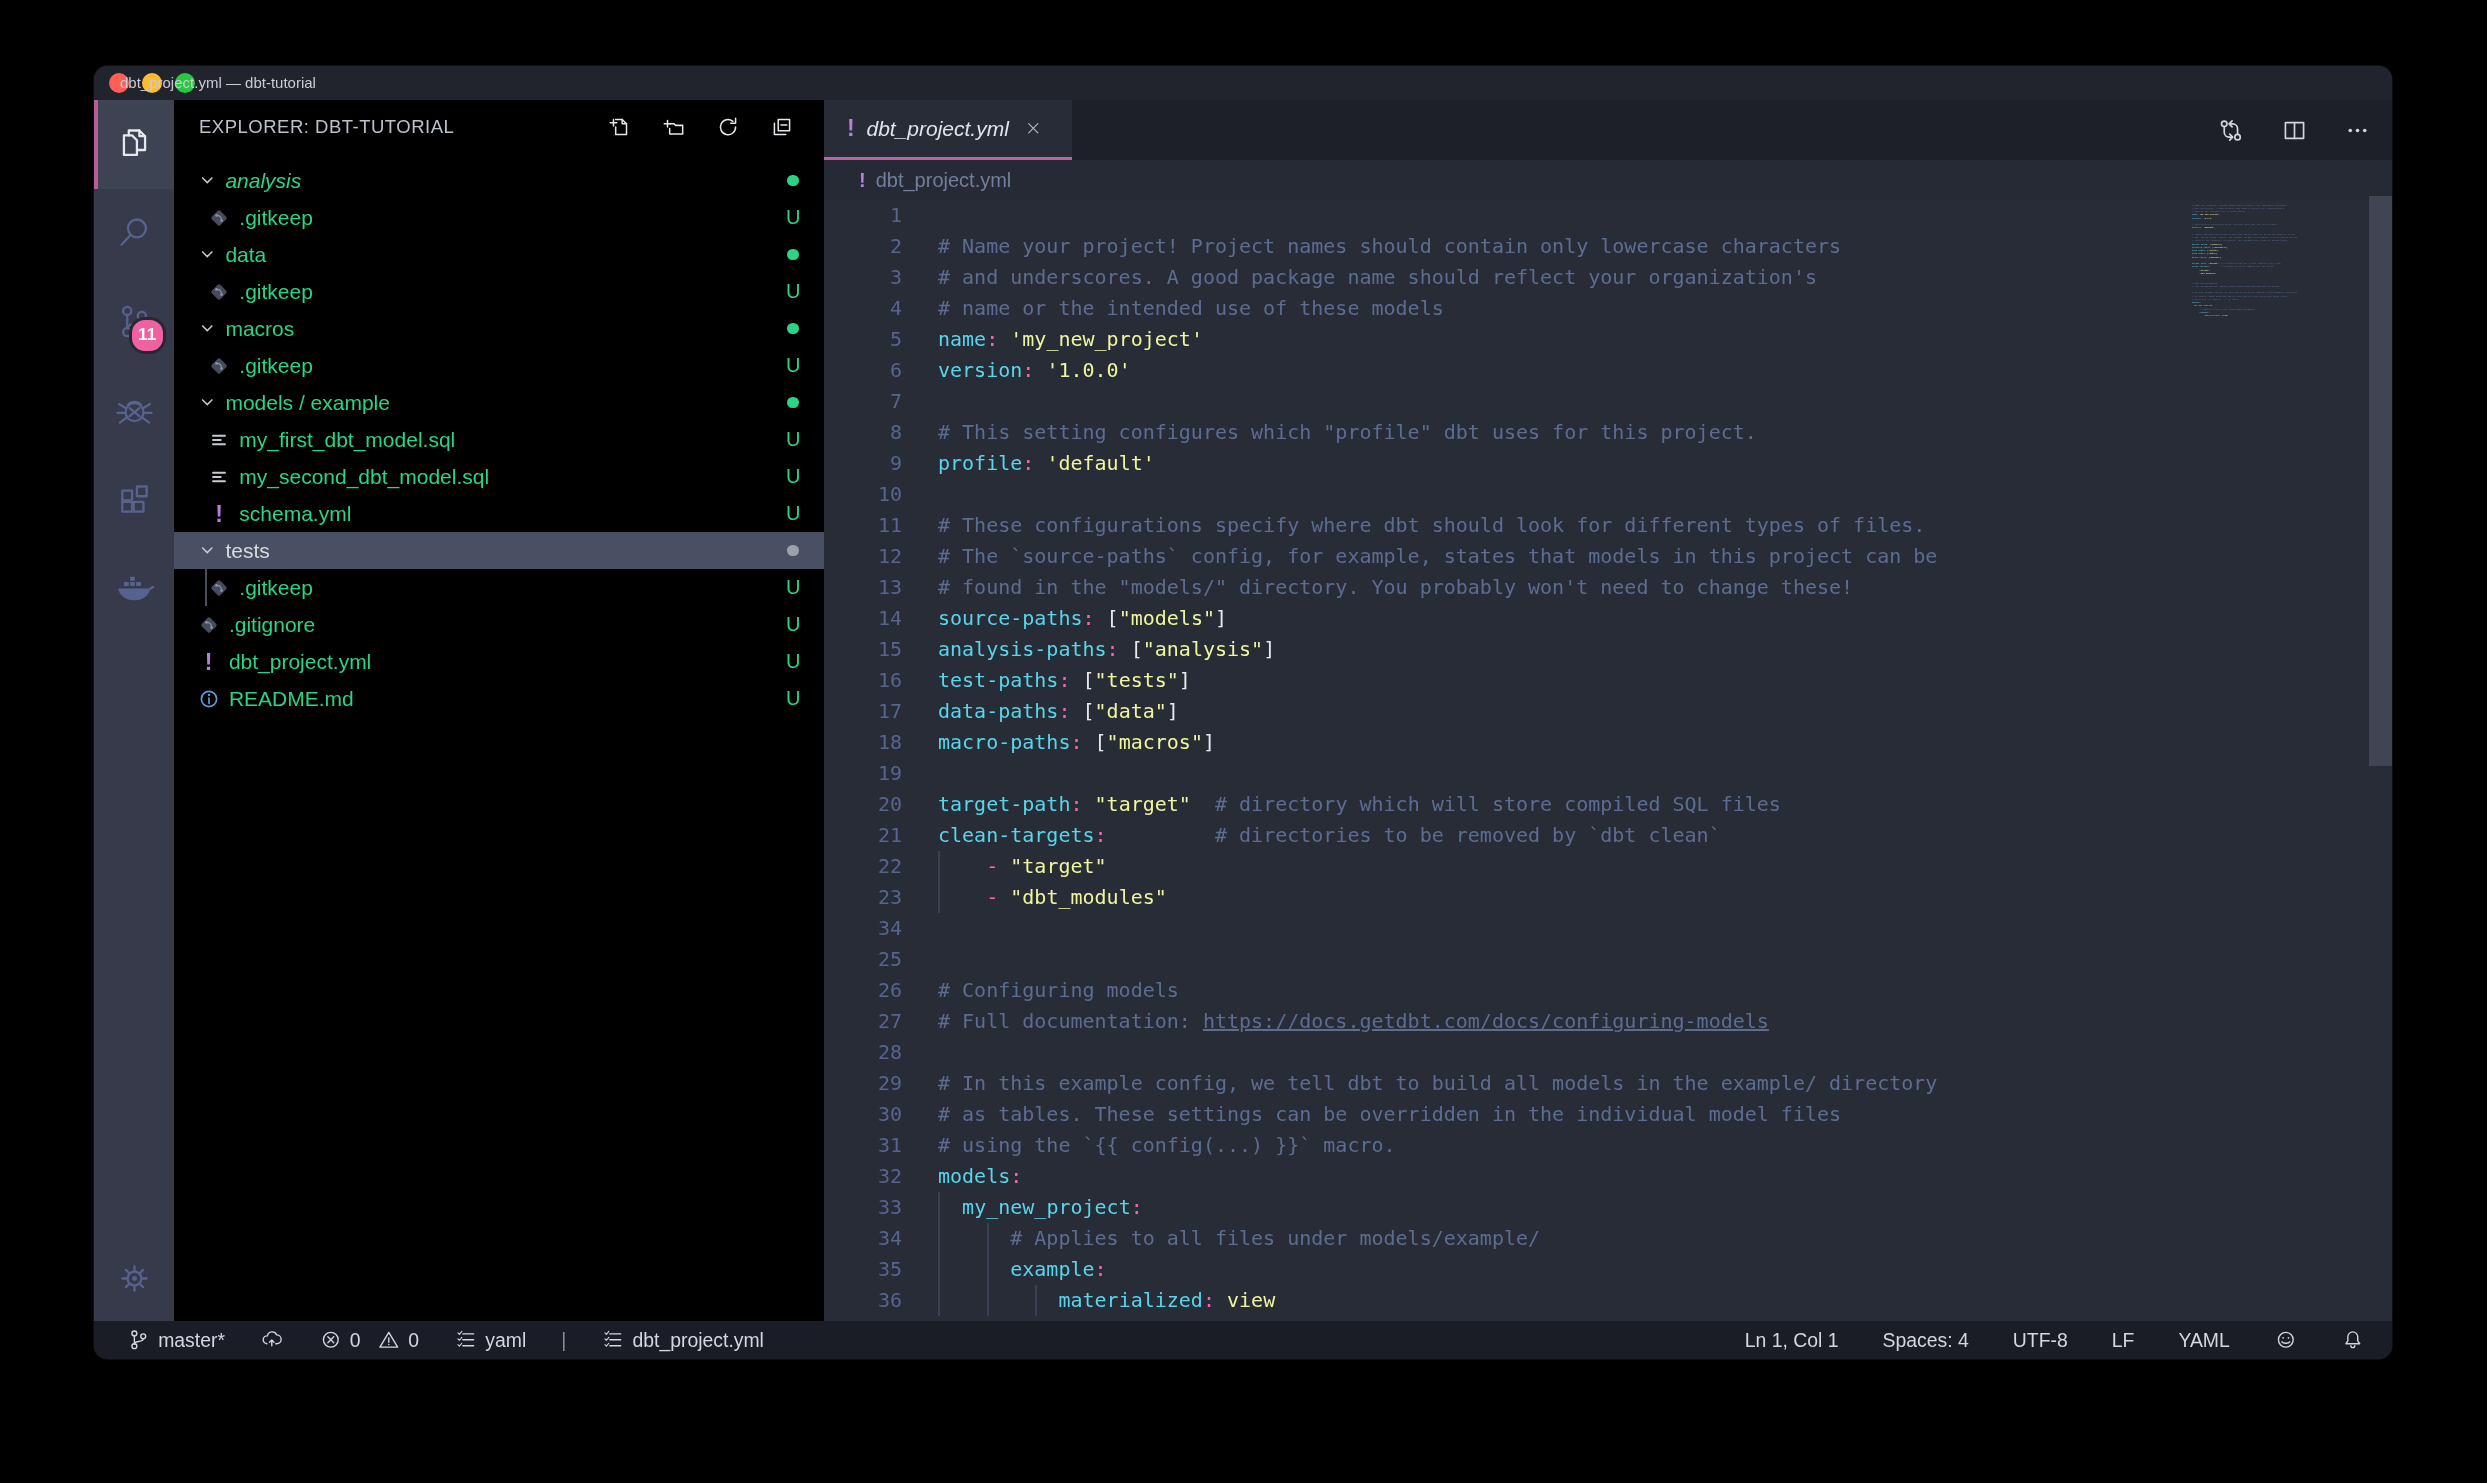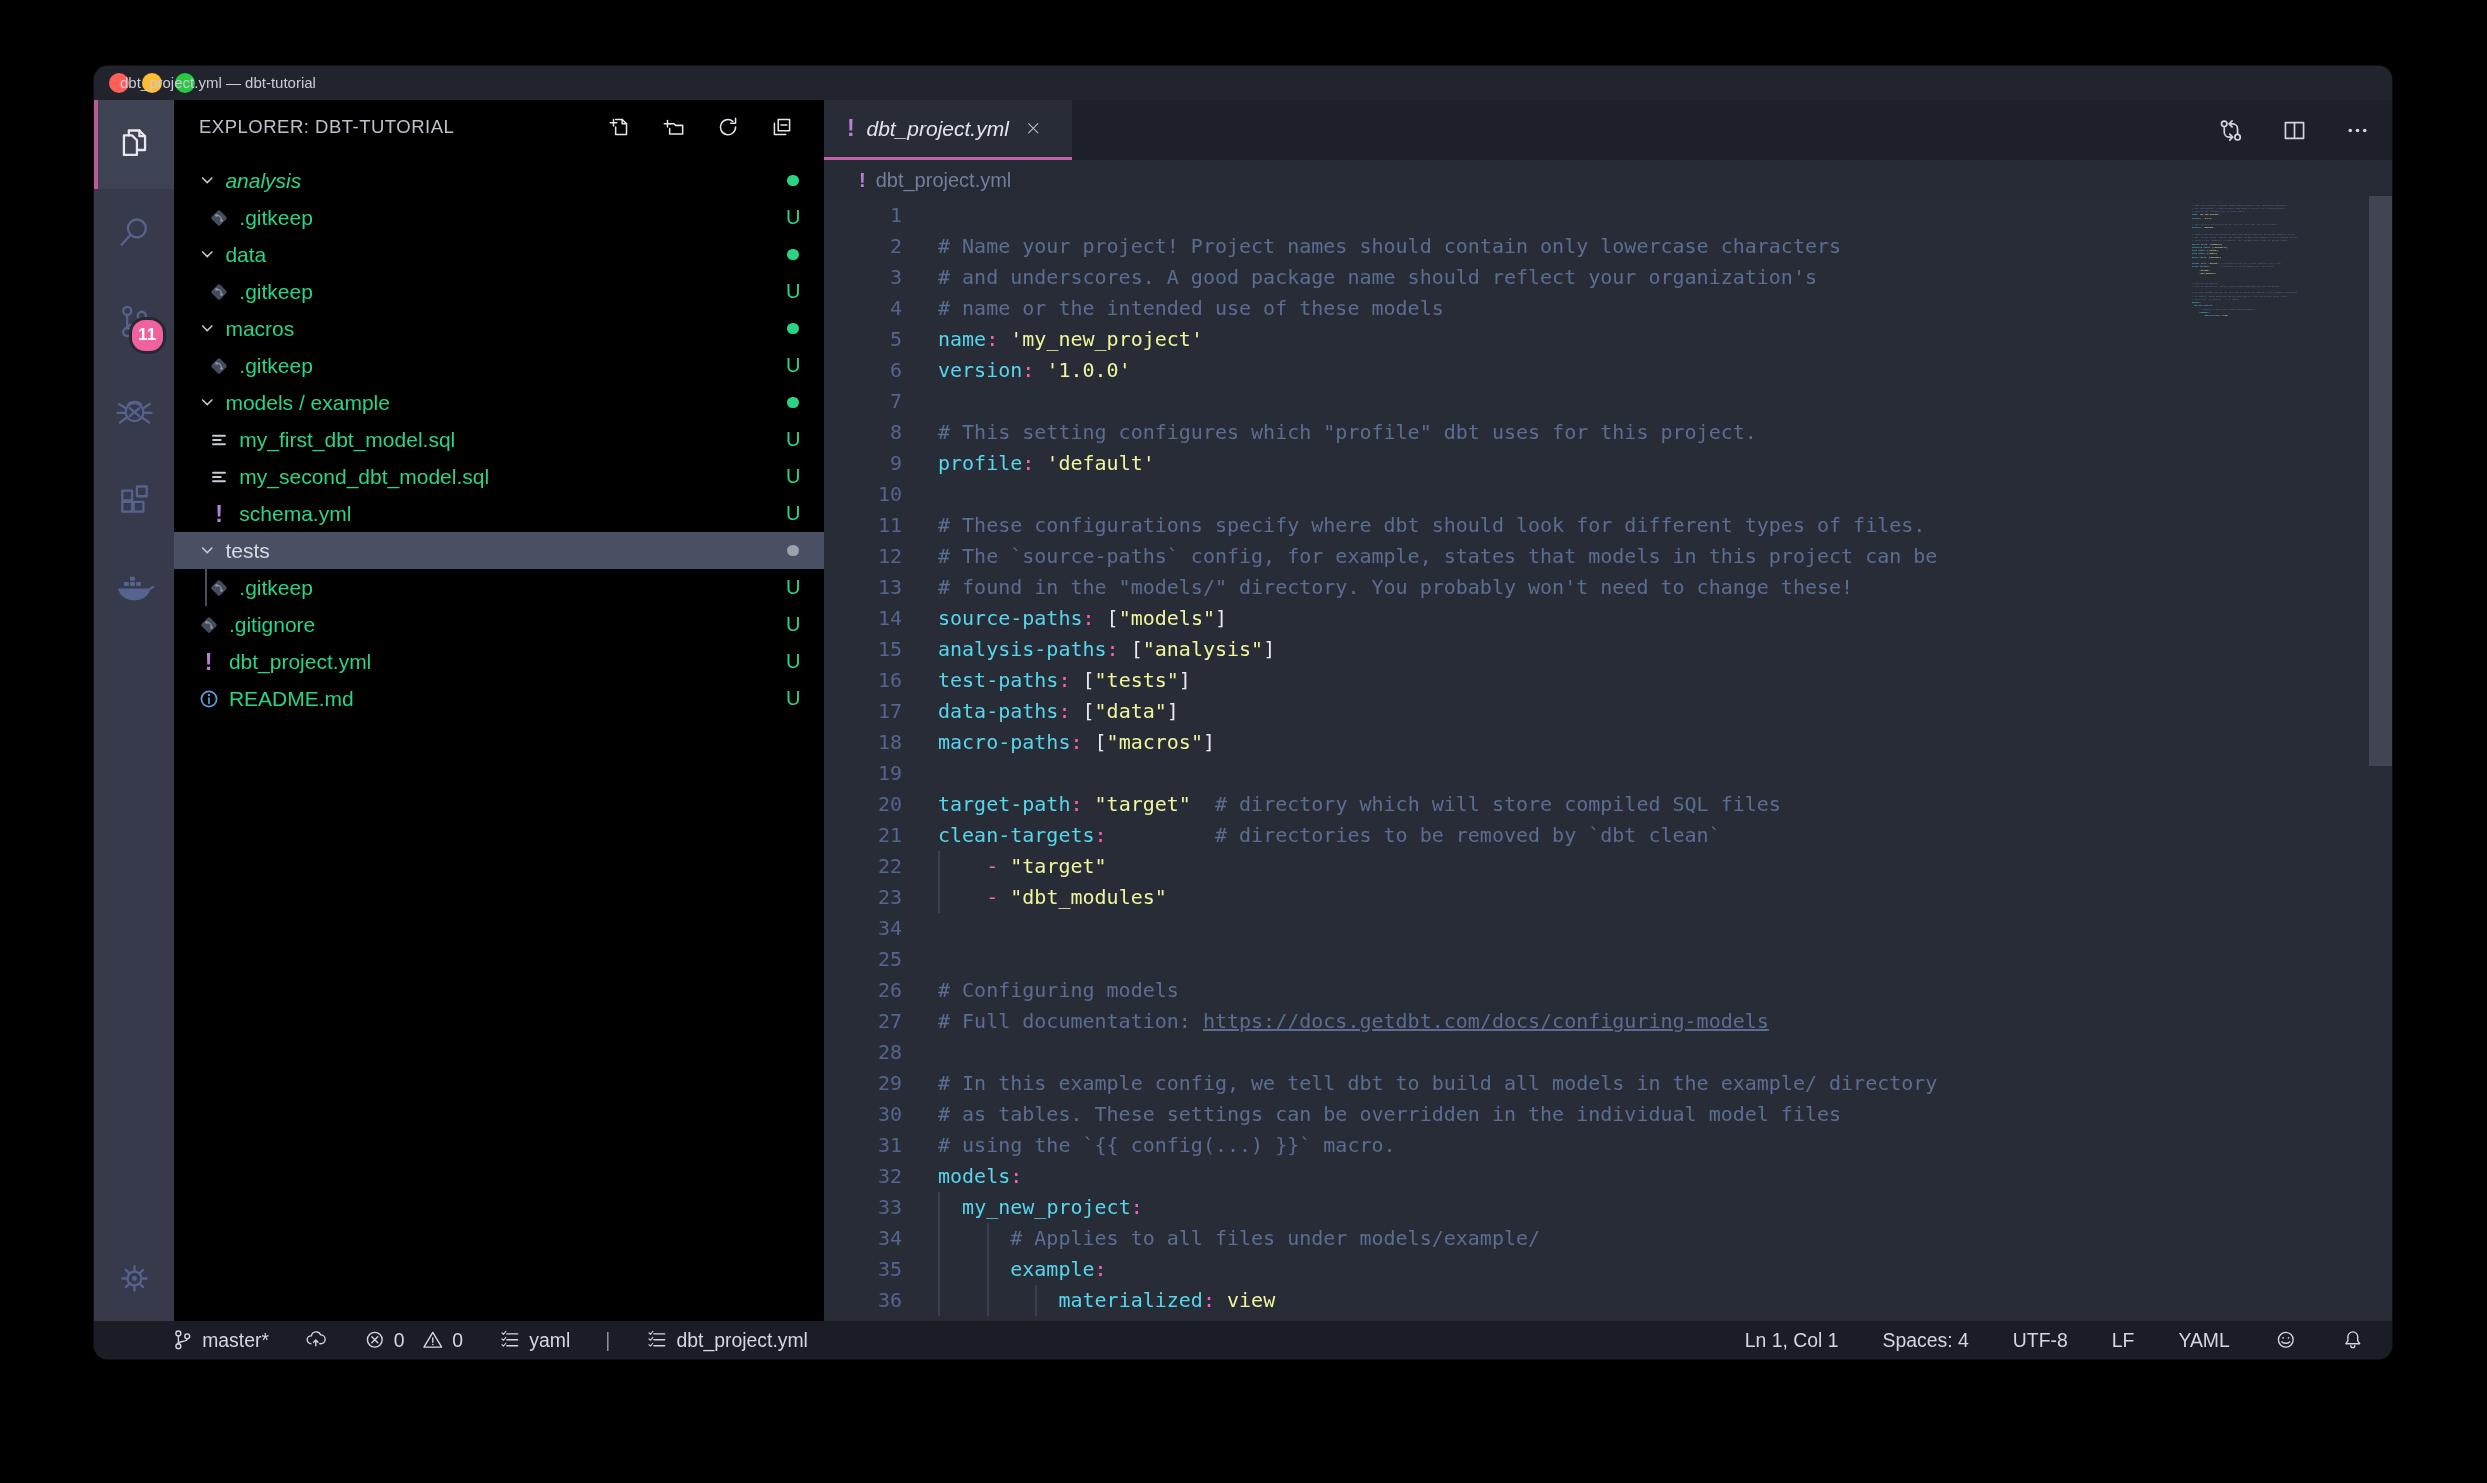--- a/index.html
+++ b/index.html
@@ -70,21 +70,21 @@
   .ltext{position:absolute;left:114px;top:0;}
   .iguide{position:absolute;top:0;bottom:0;width:1.7px;background:#3a4051;}
   .lnk{text-decoration:underline;}
   
   .minimap{position:absolute;left:1368px;top:100px;width:148px;height:354px;overflow:hidden;}
   .minimap-inner{transform:scale(0.105);transform-origin:0 0;font-family:"DejaVu Sans Mono",monospace;
     font-size:20px;line-height:31px;white-space:pre;width:1180px;}
   .vscroll{position:absolute;left:1545px;top:96px;width:23px;height:570px;background:#454a58;opacity:0.85;}
   
   .statusbar{position:absolute;left:0;right:0;bottom:0;height:38px;background:#1a1d26;color:#d5d7de;
-    font-size:19.4px;display:flex;align-items:center;padding-left:44px;}
+    font-size:19.4px;display:flex;align-items:center;}
   .sb-left{display:flex;align-items:center;gap:35px;margin-left:33px;}
   .sb-right{display:flex;align-items:center;gap:44px;margin-left:auto;margin-right:27px;text-align:center;}
   .status-item{display:flex;align-items:center;gap:7.6px;white-space:nowrap;}
   .status-item .icn svg{width:23.6px;height:23.6px;display:block;}
   .sep{color:#8a8e99;}
 </style>
 </head>
 <body>
 
 <div class="window">

